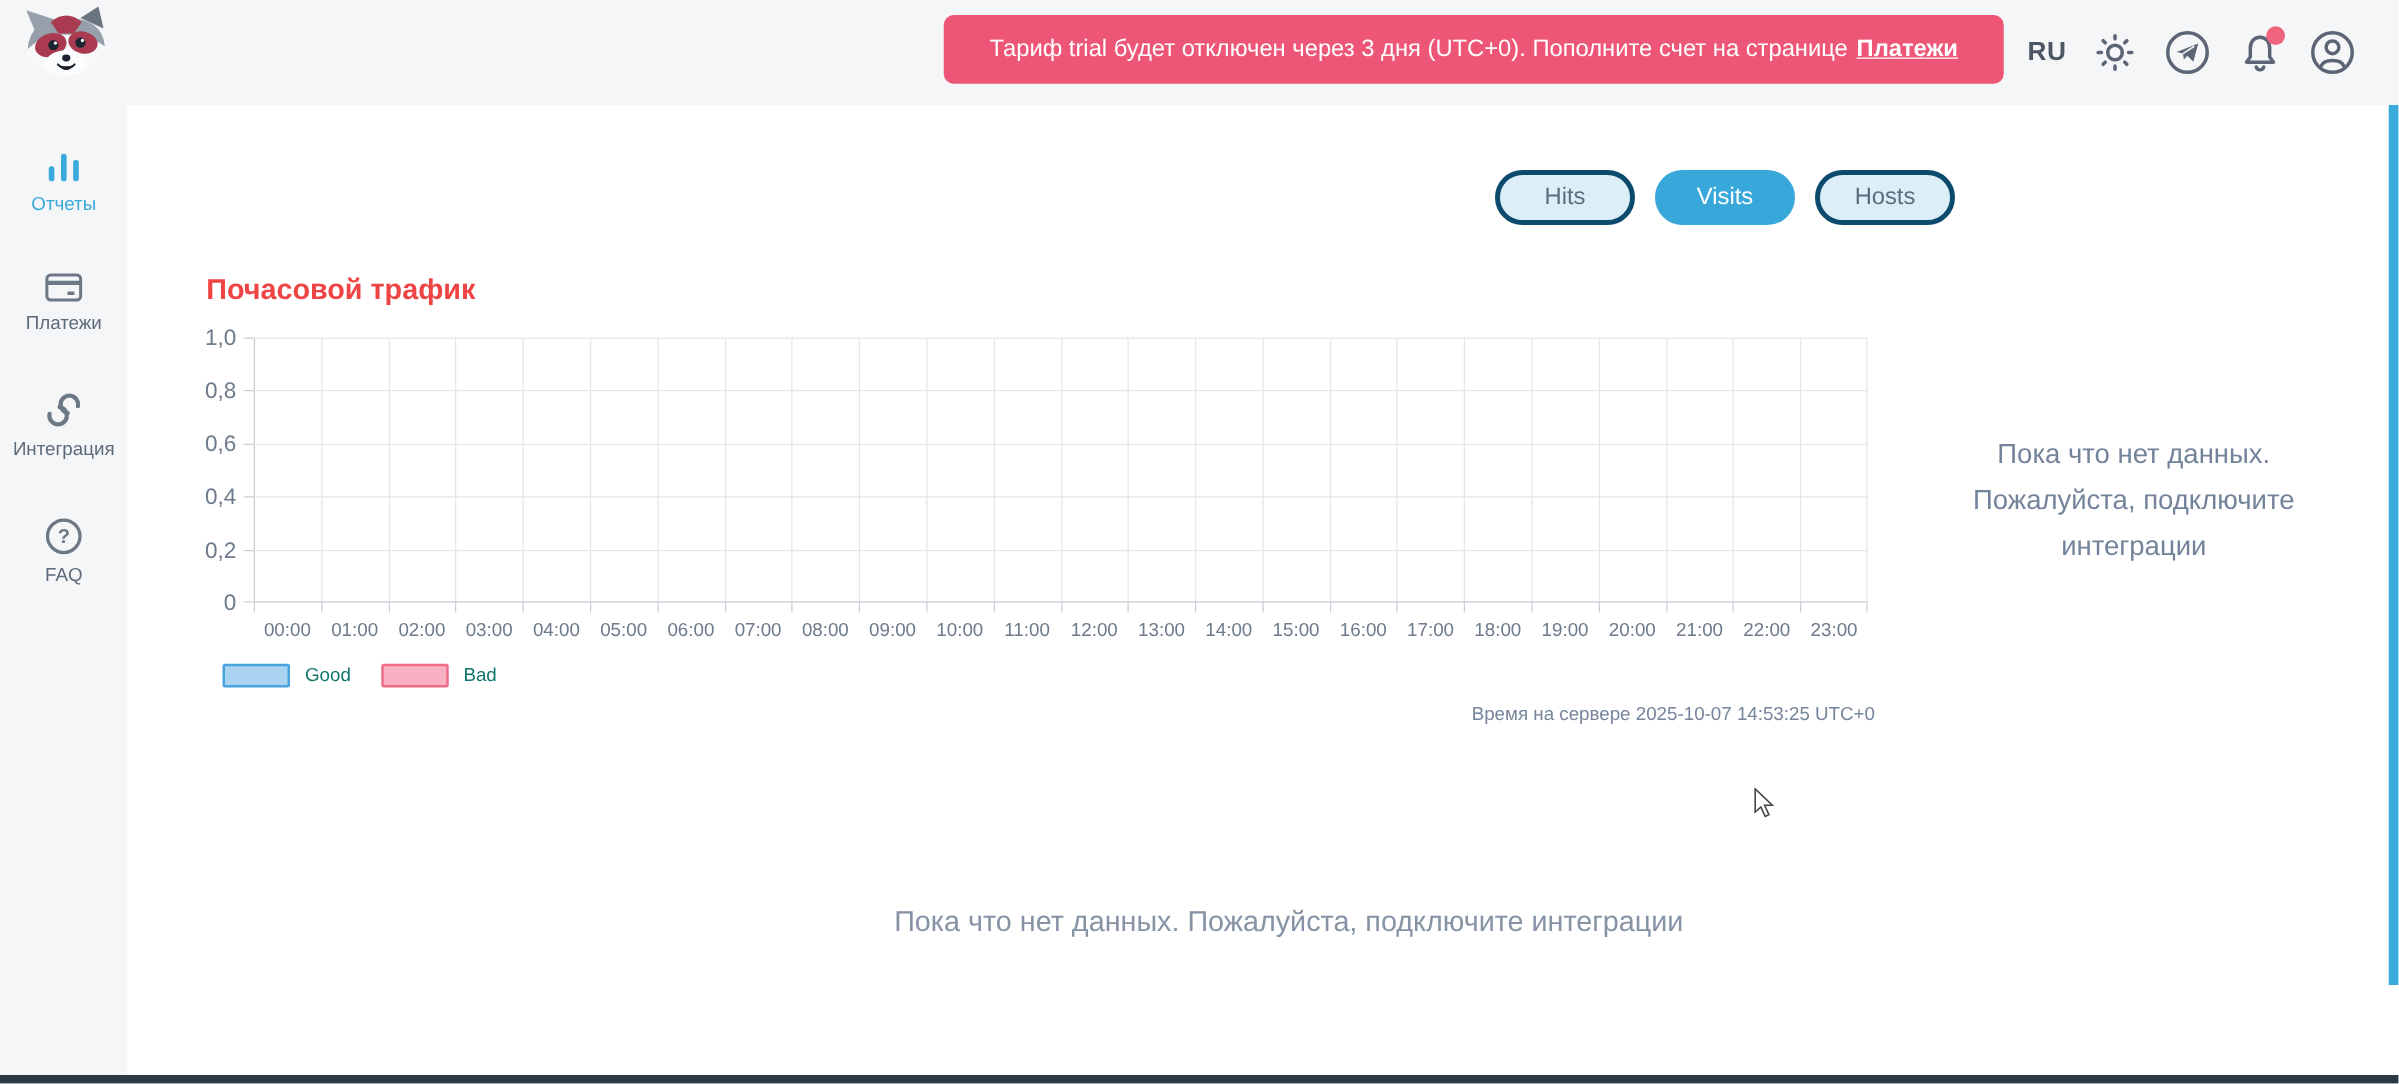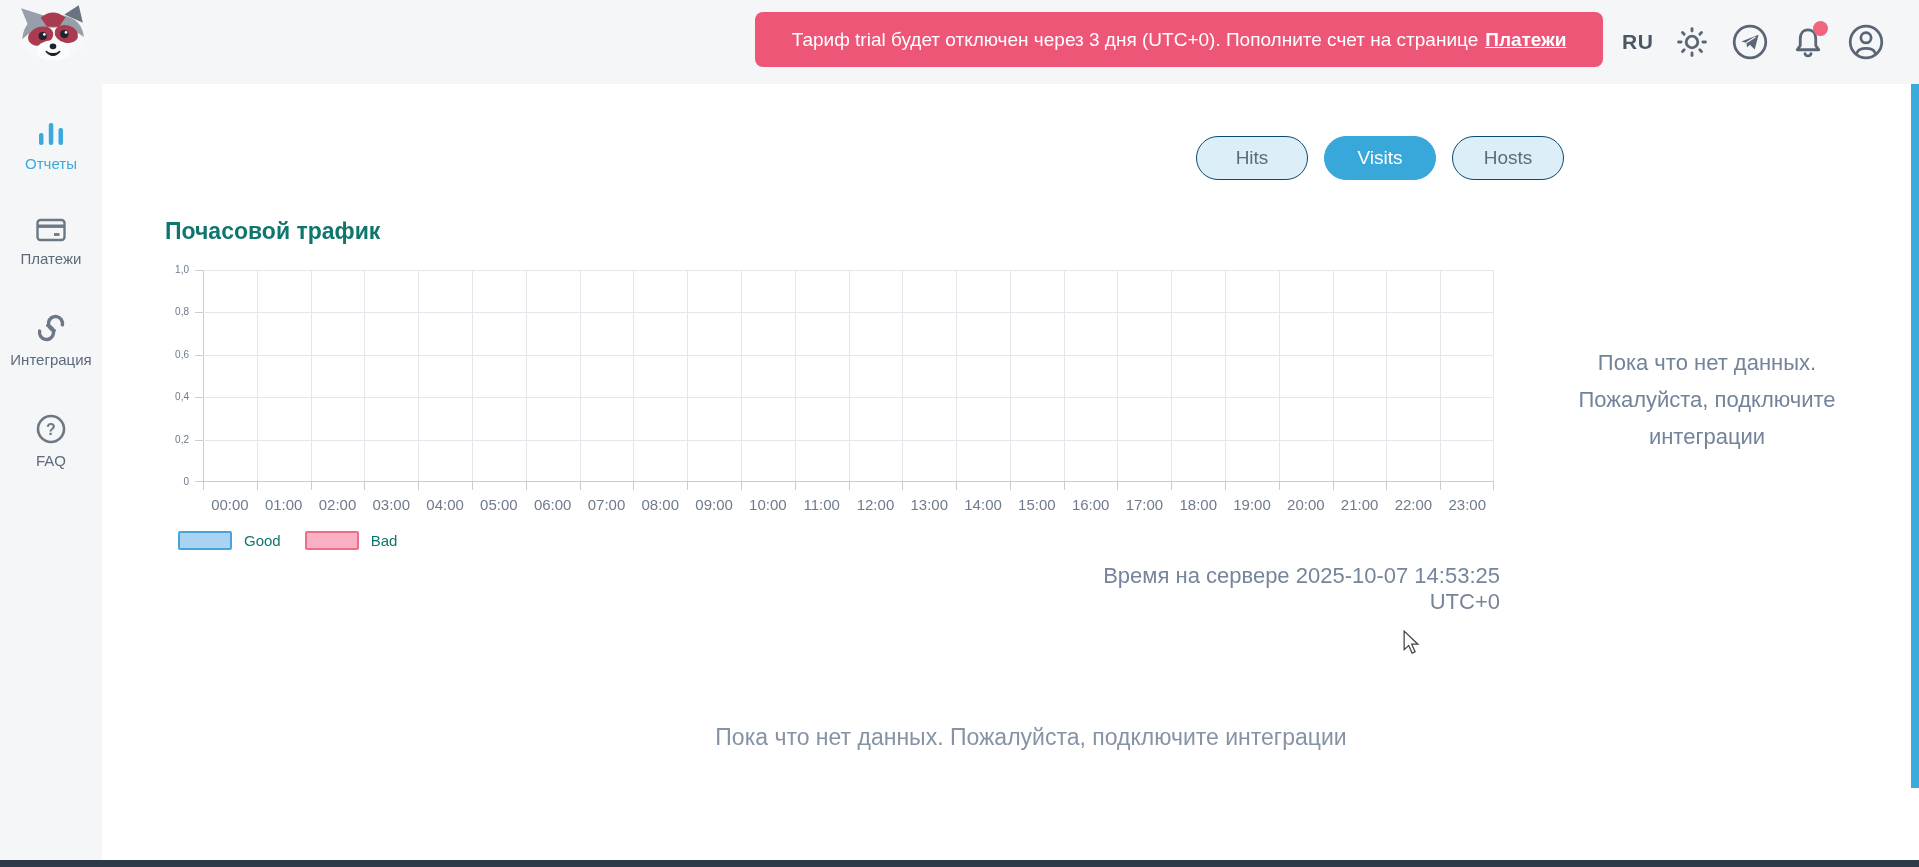--- a/index.html
+++ b/index.html
@@ -28,46 +28,46 @@
   .sidebar{position:absolute;left:0;top:84px;width:102px;height:776px;background:#f4f6f8;
            display:flex;flex-direction:column;align-items:center;padding-top:36px;box-sizing:border-box;gap:45px;}
   .side-item{display:flex;flex-direction:column;align-items:center;gap:7px;text-decoration:none;}
   .side-item .lbl{font-size:15px;color:#5d6a7a;}
   .side-item.active .lbl{color:#3aa9db;}
 
   
   .main{position:absolute;left:102px;top:84px;width:1809px;height:776px;background:#fff;}
   .page-title{position:absolute;left:63px;top:48px;font-size:30px;font-weight:700;color:#2b3644;margin:0;}
   .tabs{position:absolute;left:1094px;top:52px;display:flex;gap:16px;}
-  .tab{height:44px;min-width:112px;box-sizing:border-box;border-radius:22px;border:1px solid #0c4a6e;
+  .tab{height:44px;min-width:112px;box-sizing:border-box;border-radius:22px;border:4px solid #0c4a6e;
        background:#dceef8;color:#5e6b7c;font-size:19px;padding:0 20px;}
   .tab.active{background:#38a8da;border-color:#38a8da;color:#fff;}
   .date-chip{position:absolute;left:1505px;top:52px;width:264px;height:44px;box-sizing:border-box;
              border-radius:8px;border:1px solid #a5d7ef;background:#cbe7f7;display:flex;align-items:center;
              justify-content:center;gap:11px;font-size:18px;color:#4b5564;}
-  .section-title{position:absolute;left:63px;top:134px;font-size:23px;font-weight:700;color:#0f766e;margin:0;}
+  .section-title{position:absolute;left:63px;top:134px;font-size:23px;font-weight:700;color:#ef4444;margin:0;}
 
   
   .plot{position:absolute;left:101px;top:186px;width:1291px;height:212px;}
   .vline{position:absolute;top:0;bottom:0;width:1px;background:#e3e6eb;}
   .hline{position:absolute;left:0;right:0;height:1px;background:#e3e6eb;}
   .vline.axis,.hline.axis{background:#c6ccd4;}
   .xtick{position:absolute;bottom:-8px;width:1px;height:8px;background:#c9ced5;}
   .ytick{position:absolute;left:-8px;width:8px;height:1px;background:#c9ced5;}
-  .ylabel{position:absolute;left:-64px;width:50px;text-align:right;font-size:10px;color:#6e7b8c;line-height:18px;}
+  .ylabel{position:absolute;left:-64px;width:50px;text-align:right;font-size:18px;color:#6e7b8c;line-height:18px;}
   .x-axis-labels{position:absolute;left:101px;top:412px;width:1291px;display:flex;}
   .xlabel{flex:1;text-align:center;font-size:15px;color:#6e7b8c;}
   .chart-legend{position:absolute;left:76px;top:447px;display:flex;gap:24px;align-items:center;}
   .legend-item{display:flex;align-items:center;gap:12px;}
   .swatch{width:50px;height:15px;border:2px solid;border-radius:2px;box-sizing:content-box;display:inline-block;}
   .legend-label{font-size:15px;color:#0f766e;}
 
   .side-note{position:absolute;left:1455px;top:260px;width:300px;font-size:22px;line-height:37px;
              color:#73839a;text-align:center;}
-  .server-time{position:absolute;left:998px;top:479px;width:400px;text-align:right;font-size:22px;color:#76859b;}
+  .server-time{position:absolute;left:998px;top:479px;width:400px;text-align:right;font-size:15px;color:#76859b;}
   .bottom-note{position:absolute;left:564px;top:640px;width:730px;text-align:center;font-size:23px;color:#8593a5;}
   .cursor{position:absolute;left:1400px;top:630px;z-index:9;}
 </style>
 </head>
 <body>
 
 <div class="stage">
 
   <header class="topbar">
     <div class="logo">

